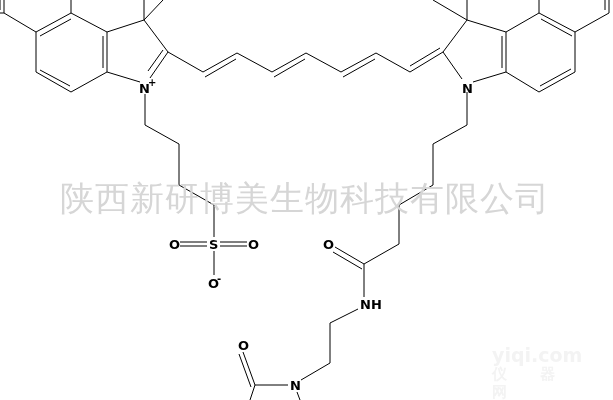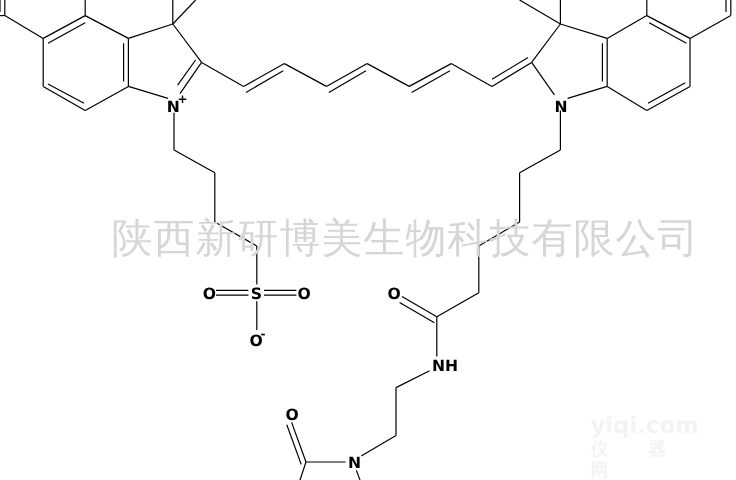--- a/index.html
+++ b/index.html
@@ -1,19 +1,19 @@
 <!DOCTYPE html>
 <html><head>
 <meta charset="utf-8">
 <style>
   html, body { margin: 0; padding: 0; background: #ffffff; }
   body { width: 613px; height: 400px; position: relative; overflow: hidden; font-family: "DejaVu Sans", sans-serif; }
   #diagram { position: absolute; left: 0; top: 0; width: 613px; height: 400px; }
   .watermark {
-    position: absolute; left: 93px; top: 176px; width: 470px;
+    position: absolute; left: 60px; top: 176px; width: 470px;
     font-family: "DejaVu Sans", sans-serif; font-size: 34px; letter-spacing: 1px;
     color: #d6d6d6; white-space: nowrap; pointer-events: none; text-align: center;
   }
   .wm2 { position: absolute; left: 492px; top: 345px; color: #f3f3f3; font-family: "DejaVu Sans", sans-serif; font-weight: bold; pointer-events: none; }
   .wm2 .dom { font-size: 19px; display: block; line-height: 20px; }
   .wm2 .cn { font-size: 15px; letter-spacing: 14px; display: block; line-height: 18px; }
   svg text { font-family: "DejaVu Sans", sans-serif; font-weight: bold; font-size: 13px; fill: #000; }
 </style>
 </head>
 <body>

